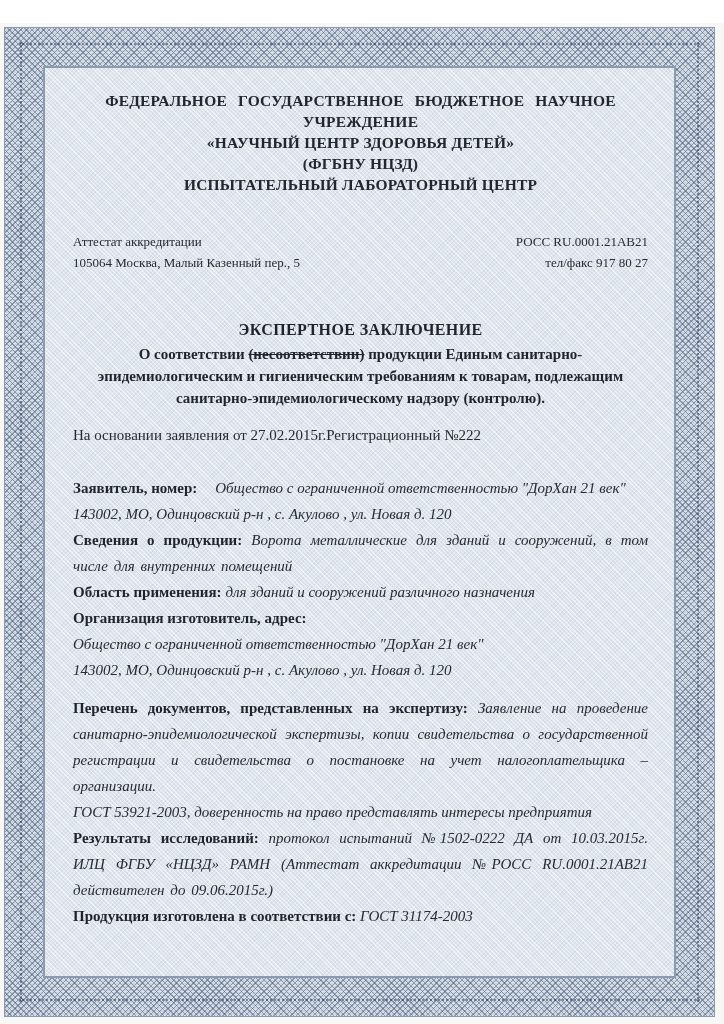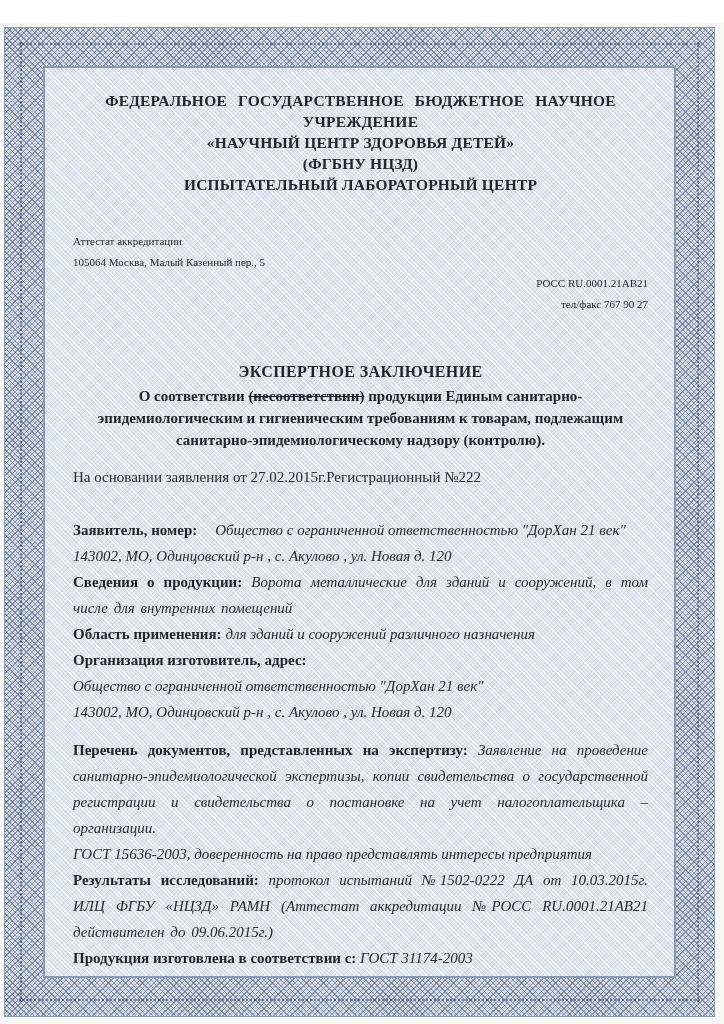--- a/index.html
+++ b/index.html
@@ -43,21 +43,21 @@
   }
   .content {
     position: absolute;
     inset: 0;
     padding: 22px 26px 0 28px;
   }
   
   .org-header { text-align: center; font-weight: bold; font-size: 15.5px; line-height: 21px; letter-spacing: 0.2px; color: #22262e; }
   .h1 { word-spacing: 7px; }
   
-  .accred-row { display: flex; justify-content: space-between; margin-top: 36px; font-size: 11px; line-height: 21px; flex-direction: column; }
+  .accred-row { display: flex; justify-content: space-between; margin-top: 36px; font-size: 13px; line-height: 21px; }
   .accred-right { text-align: right; }
   
   .reg-row { display: flex; justify-content: space-between; margin-top: 26px; font-size: 17px; line-height: 22px; }
   .u { border-bottom: 1px solid #262a31; padding: 0 2px; }
   .reg-right .u { padding: 0 4px; }
   
   .doc-title { margin-top: 46px; text-align: center; font-weight: bold; font-size: 16px; line-height: 21px; letter-spacing: 0.4px; color: #1f232b; }
   .doc-subtitle { margin-top: 3px; text-align: center; font-weight: bold; font-size: 15px; line-height: 22px; color: #1f232b; }
   .struck { text-decoration: line-through; }
   
@@ -93,21 +93,21 @@
           <div>ИСПЫТАТЕЛЬНЫЙ ЛАБОРАТОРНЫЙ ЦЕНТР</div>
         </div>
 
         <div class="accred-row">
           <div class="accred-left">
             <div>Аттестат аккредитации</div>
             <div>105064 Москва,  Малый Казенный пер., 5</div>
           </div>
           <div class="accred-right">
             <div>РОСС RU.0001.21АВ21</div>
-            <div>тел/факс 767 90 27</div>
+            <div>тел/факс 917 80 27</div>
           </div>
         </div>
 
 
         <div class="doc-title">ЭКСПЕРТНОЕ ЗАКЛЮЧЕНИЕ</div>
 
         <div class="doc-subtitle">
           <div><span>О соответствии </span><span class="struck">(несоответствии)</span><span> продукции Единым санитарно-</span></div>
           <div>эпидемиологическим и гигиеническим требованиям к товарам, подлежащим</div>
           <div>санитарно-эпидемиологическому надзору (контролю).</div>
@@ -120,21 +120,21 @@
 
         <div class="body">
           <p><span class="lbl">Заявитель, номер:</span><span class="gap"></span><span class="val">Общество с ограниченной ответственностью "ДорХан 21 век"</span></p>
           <p class="val">143002, МО, Одинцовский р-н , с. Акулово , ул. Новая д. 120</p>
           <p class="just"><span class="lbl">Сведения о продукции:</span> <span class="val">Ворота металлические для зданий и сооружений, в том числе для внутренних помещений</span></p>
           <p><span class="lbl">Область применения:</span> <span class="val">для зданий и сооружений различного назначения</span></p>
           <p class="lbl">Организация изготовитель, адрес:</p>
           <p class="val">Общество с ограниченной ответственностью "ДорХан 21 век"</p>
           <p class="val">143002, МО, Одинцовский р-н , с. Акулово , ул. Новая д. 120</p>
           <p class="just mt"><span class="lbl">Перечень документов, представленных на экспертизу:</span> <span class="val">Заявление на проведение санитарно-эпидемиологической экспертизы, копии свидетельства о государственной регистрации и свидетельства о постановке на учет налогоплательщика – организации.</span></p>
-          <p class="val">ГОСТ 15636-2003, доверенность на право представлять интересы предприятия</p>
+          <p class="val">ГОСТ 53921-2003, доверенность на право представлять интересы предприятия</p>
           <p class="just"><span class="lbl">Результаты исследований:</span> <span class="val">протокол испытаний №1502-0222 ДА от 10.03.2015г. ИЛЦ ФГБУ «НЦЗД» РАМН (Аттестат аккредитации №РОСС RU.0001.21АВ21 действителен до 09.06.2015г.)</span></p>
           <p><span class="lbl">Продукция изготовлена в соответствии с:</span> <span class="val">ГОСТ 31174-2003</span></p>
         </div>
 
 
       </div>
     </div>
   </div>
 </div>
 

